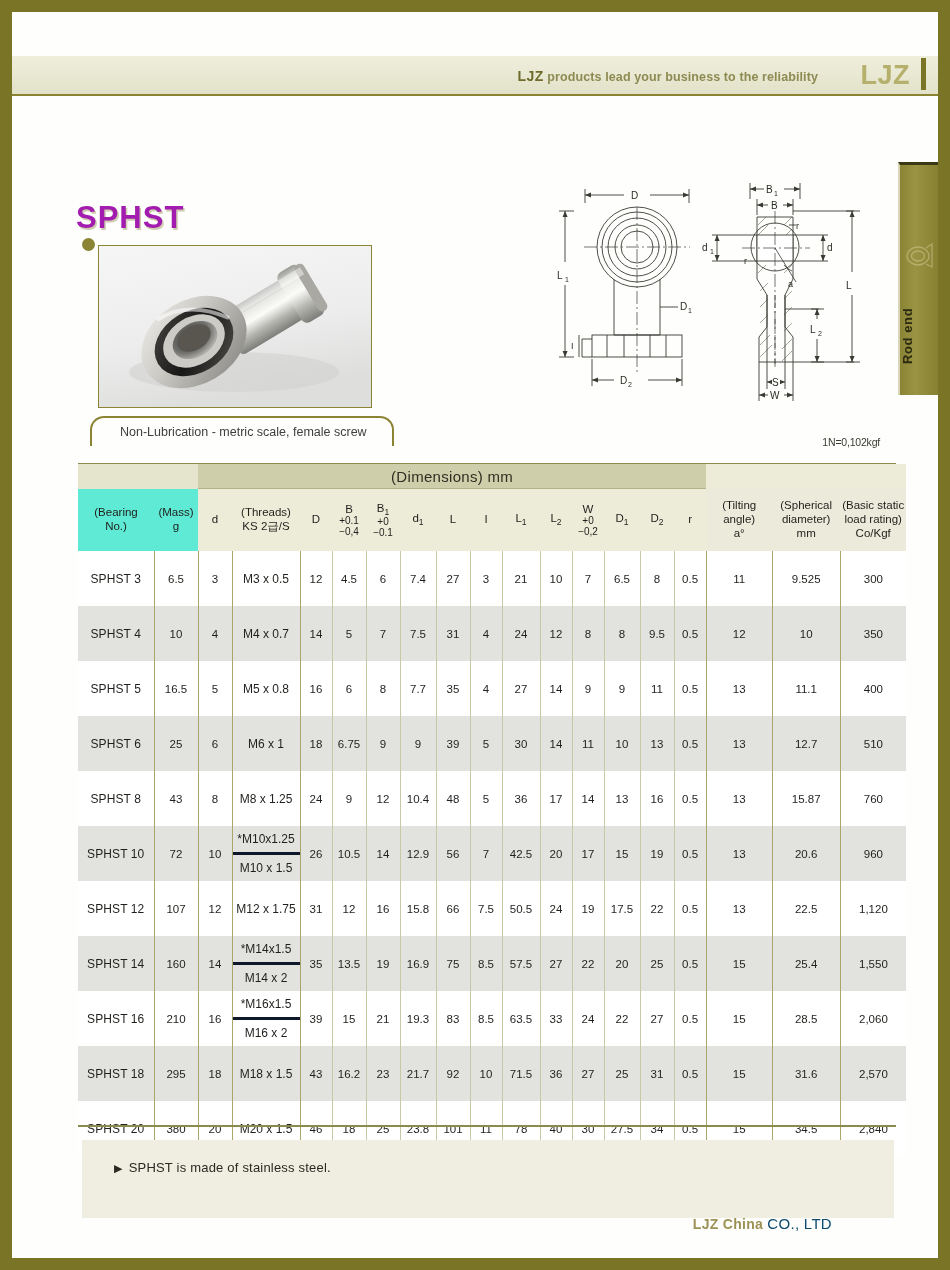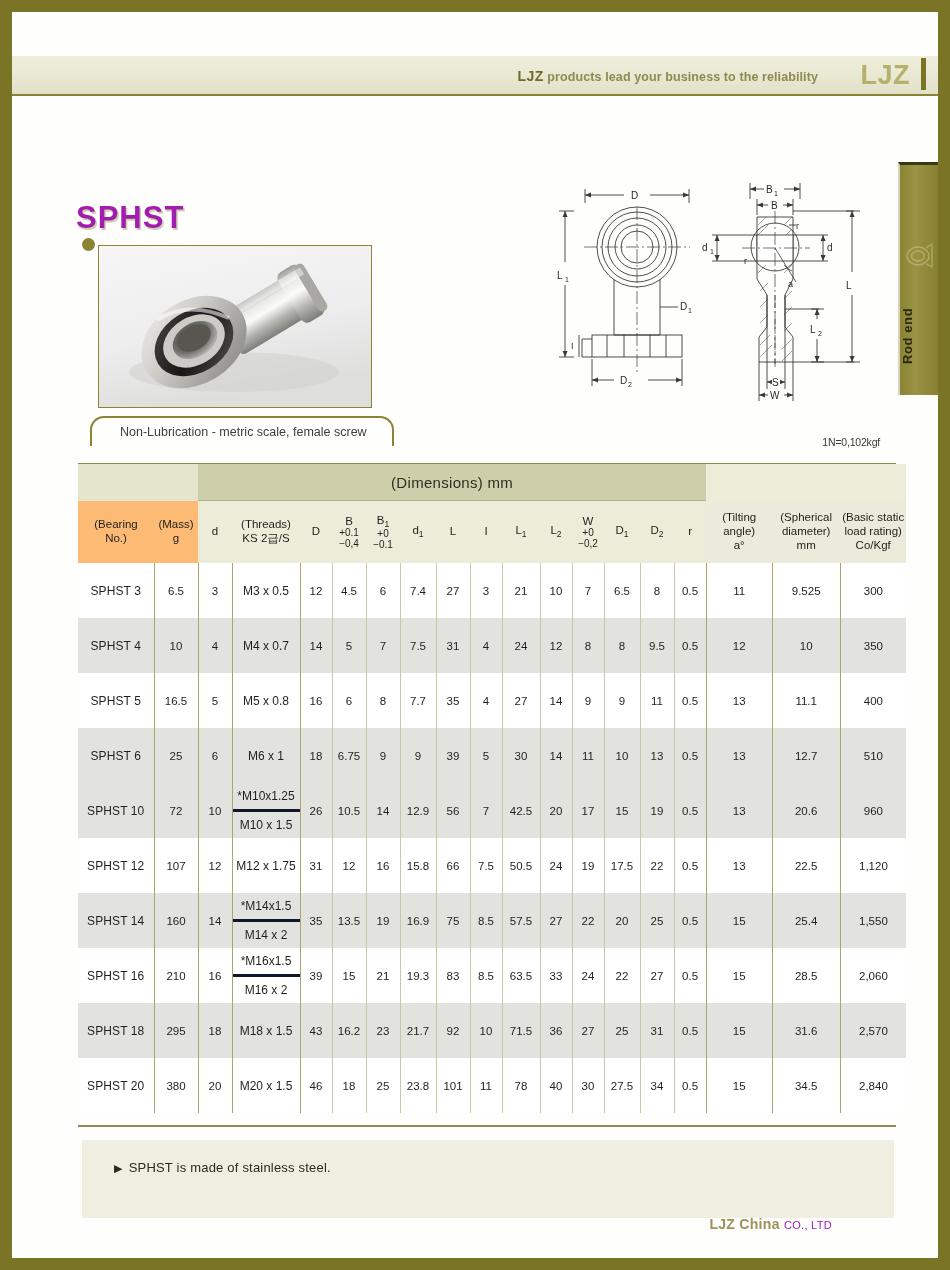--- a/index.html
+++ b/index.html
@@ -170,28 +170,28 @@
   table.spec th, table.spec td {
     border: 0;
     text-align: center;
     vertical-align: middle;
     color: #1f1f1c;
     font-size: 11.5px;
     padding: 0;
   }
   
   .hdr-group td, .hdr-main td {
-    background: #fdba74;
+    background: #5eead4;
   }
   .hdr-group td.grp-dim {
     background: #cfceab;
     font-size: 15px;
     letter-spacing: 0.3px;
     color: #2e2e22;
-    height: 36px;
+    height: 24px;
     border-bottom: 1px solid #b4b28c;
   }
   .hdr-group td.grp-blank { background: #e5e4cd; }
   .hdr-group td.grp-lightblank { background: #edecd9; }
   .hdr-main td {
     height: 62px;
     font-size: 12px;
     line-height: 1.18;
     border-bottom: 2px solid #8c8a4d;
   }
@@ -247,21 +247,21 @@
 
   
   .footer {
     position: absolute;
     right: 106px; bottom: 26px;
     font-size: 14px;
     color: #9d9256;
     font-weight: bold;
     letter-spacing: 0.3px;
   }
-  .footer .co { color:#a21caf; font-weight: normal; font-size:11px; }
+  .footer .co { color:#0c4a6e; font-weight: normal; font-size:15px; }
 </style>
 </head>
 <body>
 
 <div class="page">
   <div class="page-inner">
 
     <div class="top-band">
       <div class="top-band-tagline">
         <span class="ljz-mark">LJZ</span>
@@ -673,20 +673,41 @@
               <td>30</td>
               <td>14</td>
               <td>11</td>
               <td>10</td>
               <td>13</td>
               <td class="vline-strong">0.5</td>
               <td class="vline-strong">13</td>
               <td class="vline-strong">12.7</td>
               <td>510</td>
             </tr>
+            <tr class="drow norm">
+              <td class="vline-strong name-cell">SPHST 8</td>
+              <td class="vline-strong">43</td>
+              <td class="vline-strong">8</td>
+              <td class="vline-strong thread-cell">M8 x 1.25</td>
+              <td>24</td>
+              <td>9</td>
+              <td>12</td>
+              <td>10.4</td>
+              <td>48</td>
+              <td>5</td>
+              <td>36</td>
+              <td>17</td>
+              <td>14</td>
+              <td>13</td>
+              <td>16</td>
+              <td class="vline-strong">0.5</td>
+              <td class="vline-strong">13</td>
+              <td class="vline-strong">15.87</td>
+              <td>760</td>
+            </tr>
             <tr class="drow alt">
               <td class="vline-strong name-cell">SPHST 10</td>
               <td class="vline-strong">72</td>
               <td class="vline-strong">10</td>
               <td class="vline-strong thread-cell">
                 <div class="thread-dual">
                   <div>*M10x1.25</div>
                   <div>M10 x 1.5</div>
                 </div>
               </td>

